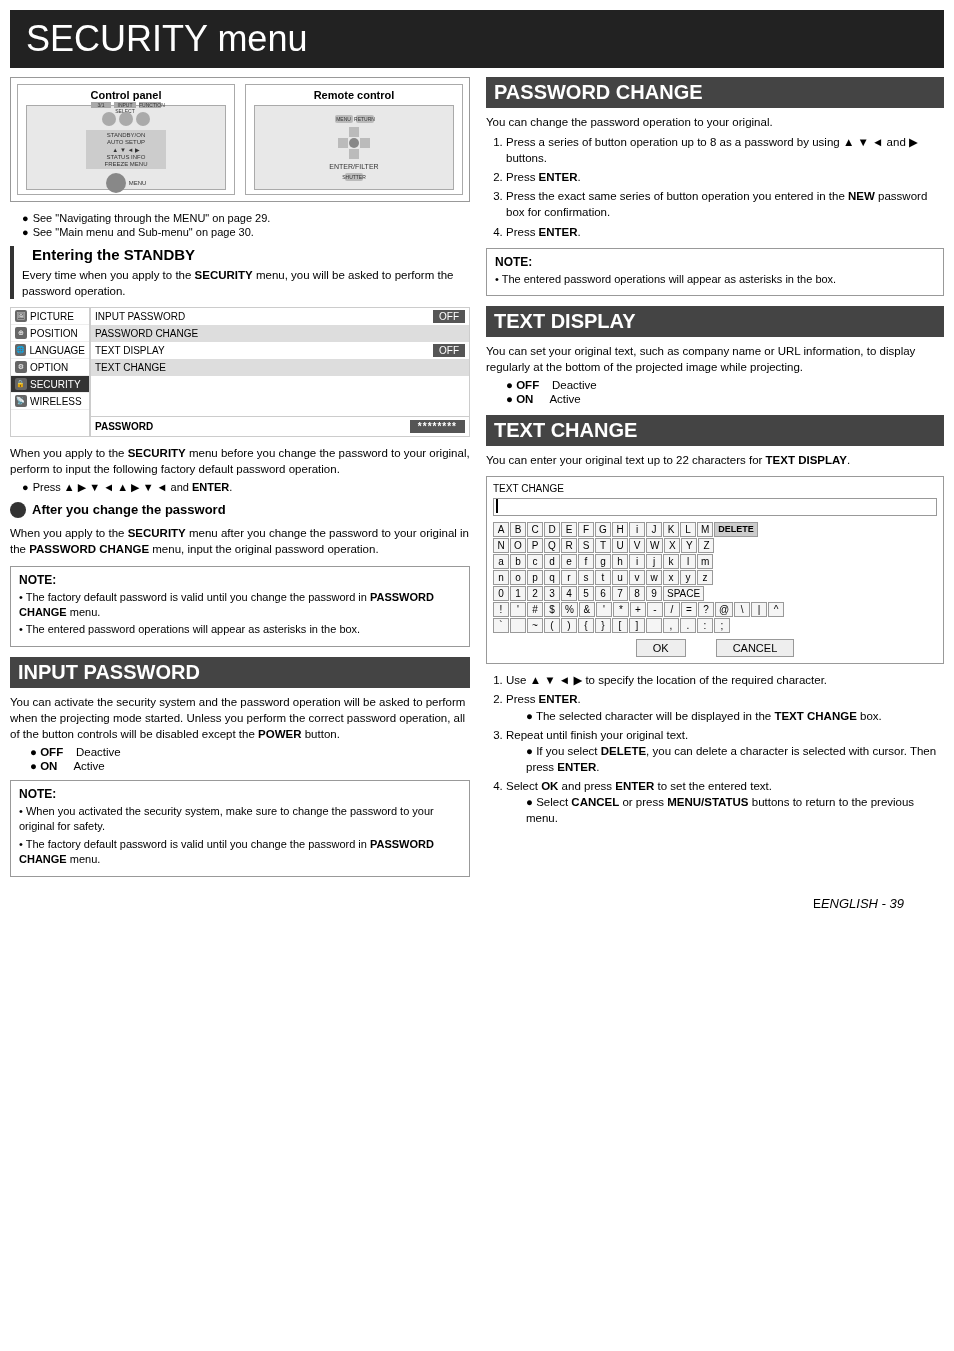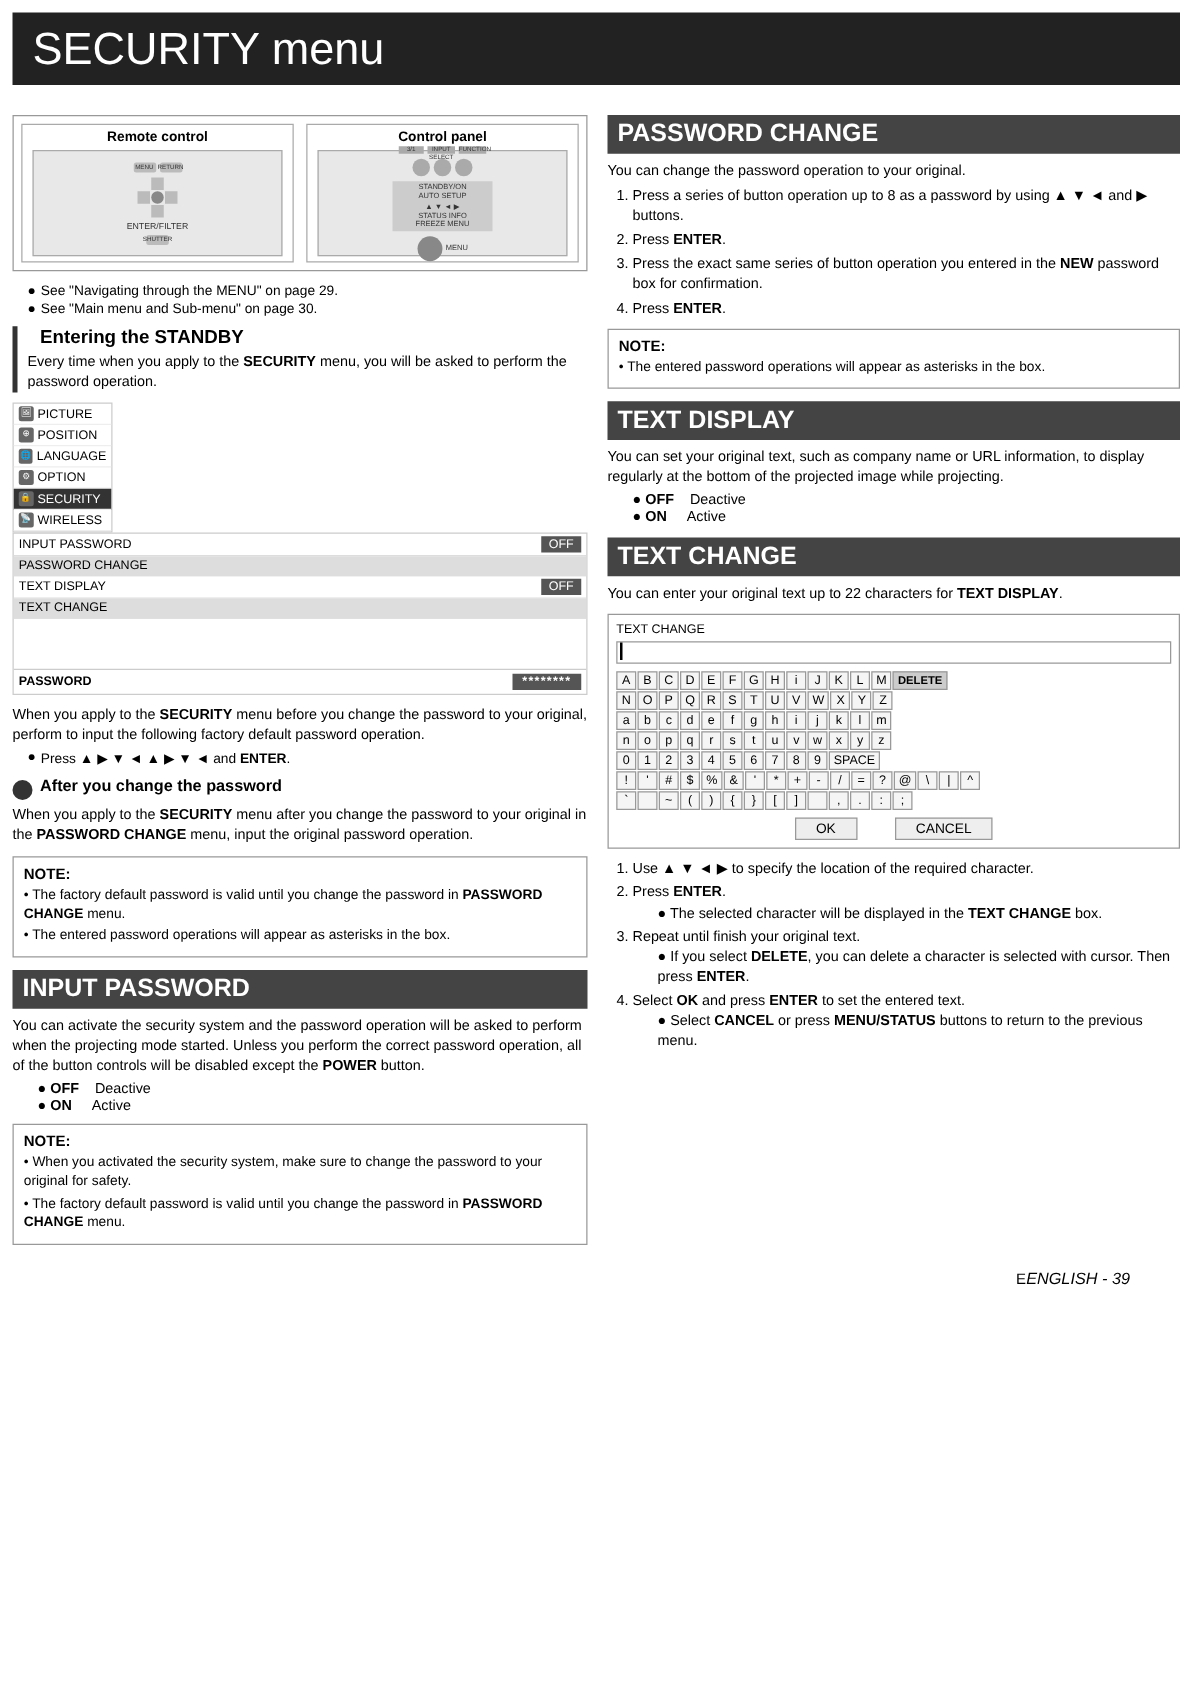--- a/index.html
+++ b/index.html
@@ -17,21 +17,21 @@
       min-height: 1351px;
       padding: 10px;
       position: relative;
     }
     .main-title {
       font-size: 36px;
       font-weight: bold;
       background: #222;
       color: #fff;
       padding: 8px 16px;
-      margin-bottom: 24px;
+      margin-bottom: 9px;
       display: block;
     }
     .main-title span {
       font-weight: normal;
     }
     .content-wrapper {
       display: flex;
       gap: 16px;
     }
     .left-col {
@@ -84,21 +84,20 @@
     p { font-size: 11.5px; margin-bottom: 4px; line-height: 1.4; }
     ol { margin-left: 20px; font-size: 11.5px; }
     ol li { margin-bottom: 3px; line-height: 1.4; }
     ul.bullet-list { margin-left: 20px; list-style: none; font-size: 11.5px; }
     ul.bullet-list li { margin-bottom: 2px; }
     ul.bullet-list li::before { content: "● "; }
     
     .menu-container {
       display: flex;
       margin-bottom: 8px;
-      flex-direction: column;
     }
     .menu-sidebar {
       display: flex;
       flex-direction: column;
       font-size: 10px;
       width: 80px;
       border: 1px solid #ccc;
       margin-right: 0;
     }
     .menu-sidebar-item {
@@ -296,20 +295,46 @@
 
   <div class="main-title">
     <span>SECURITY</span><span> menu</span>
   </div>
 
   <div class="content-wrapper">
 
     <div class="left-col">
 
       <div class="device-box">
+        <div class="device-section">
+          <div class="label">Control panel</div>
+          <div class="panel-drawing">
+            <div style="display:flex;gap:3px;margin-bottom:2px;">
+              <div style="background:#aaa;width:20px;height:6px;font-size:5px;text-align:center;">3/1</div>
+              <div style="background:#aaa;width:22px;height:6px;font-size:5px;text-align:center;">INPUT SELECT</div>
+              <div style="background:#aaa;width:22px;height:6px;font-size:5px;text-align:center;">FUNCTION</div>
+            </div>
+            <div style="display:flex;gap:3px;align-items:center;margin-bottom:2px;">
+              <div style="width:14px;height:14px;border-radius:50%;background:#aaa;"></div>
+              <div style="width:14px;height:14px;border-radius:50%;background:#aaa;"></div>
+              <div style="width:14px;height:14px;border-radius:50%;background:#aaa;"></div>
+            </div>
+            <div style="display:flex;flex-direction:column;gap:1px;font-size:6px;background:#ccc;padding:2px;width:80px;">
+              <div>STANDBY/ON</div>
+              <div>AUTO SETUP</div>
+              <div>▲ ▼ ◄ ▶</div>
+              <div>STATUS INFO</div>
+              <div>FREEZE MENU</div>
+            </div>
+            <div style="display:flex;gap:3px;margin-top:2px;align-items:center;">
+              <div style="width:20px;height:20px;border-radius:50%;background:#888;"></div>
+              <div style="font-size:6px;">MENU</div>
+            </div>
+          </div>
+        </div>
         <div class="device-section">
           <div class="label">Remote control</div>
           <div class="remote-drawing">
             <div class="remote-btn-row">
               <div class="remote-btn" style="font-size:5px;">MENU</div>
               <div class="remote-btn" style="font-size:5px;">RETURN</div>
             </div>
             <div style="display:flex;gap:4px;margin-top:2px;">
               <div class="remote-dpad">
                 <div></div>
@@ -322,46 +347,20 @@
                   <div class="d-btn" style="background:#bbb;"></div>
                   <div></div>
               </div>
             </div>
             <div style="font-size:7px;margin-top:2px;">ENTER/FILTER</div>
             <div class="remote-btn-row" style="margin-top:1px;">
               <div class="remote-btn" style="font-size:5px;">SHUTTER</div>
             </div>
           </div>
         </div>
-        <div class="device-section">
-          <div class="label">Control panel</div>
-          <div class="panel-drawing">
-            <div style="display:flex;gap:3px;margin-bottom:2px;">
-              <div style="background:#aaa;width:20px;height:6px;font-size:5px;text-align:center;">3/1</div>
-              <div style="background:#aaa;width:22px;height:6px;font-size:5px;text-align:center;">INPUT SELECT</div>
-              <div style="background:#aaa;width:22px;height:6px;font-size:5px;text-align:center;">FUNCTION</div>
-            </div>
-            <div style="display:flex;gap:3px;align-items:center;margin-bottom:2px;">
-              <div style="width:14px;height:14px;border-radius:50%;background:#aaa;"></div>
-              <div style="width:14px;height:14px;border-radius:50%;background:#aaa;"></div>
-              <div style="width:14px;height:14px;border-radius:50%;background:#aaa;"></div>
-            </div>
-            <div style="display:flex;flex-direction:column;gap:1px;font-size:6px;background:#ccc;padding:2px;width:80px;">
-              <div>STANDBY/ON</div>
-              <div>AUTO SETUP</div>
-              <div>▲ ▼ ◄ ▶</div>
-              <div>STATUS INFO</div>
-              <div>FREEZE MENU</div>
-            </div>
-            <div style="display:flex;gap:3px;margin-top:2px;align-items:center;">
-              <div style="width:20px;height:20px;border-radius:50%;background:#888;"></div>
-              <div style="font-size:6px;">MENU</div>
-            </div>
-          </div>
-        </div>
       </div>
 
       <div>
         <div class="bullet-item">
           <span>See "Navigating through the MENU" on page 29.</span>
         </div>
         <div class="bullet-item">
           <span>See "Main menu and Sub-menu" on page 30.</span>
         </div>
       </div>
@@ -424,21 +423,21 @@
       </div>
 
       <p>
         When you apply to the <strong>SECURITY</strong> menu before you change the password to your original, perform to input the following factory default password operation.
       </p>
       <div class="bullet-item">
         <span>Press ▲ ▶ ▼ ◄ ▲ ▶ ▼ ◄ and <strong>ENTER</strong>.</span>
       </div>
 
       <div style="margin:8px 0;">
-        <div style="display:flex;align-items:flex-end;gap:6px;margin-bottom:4px;">
+        <div style="display:flex;align-items:flex-start;gap:6px;margin-bottom:4px;">
           <div style="width:16px;height:16px;background:#333;border-radius:50%;flex-shrink:0;"></div>
           <span class="after-title">After you change the password</span>
         </div>
         <p>
           When you apply to the <strong>SECURITY</strong> menu after you change the password to your original in the <strong>PASSWORD CHANGE</strong> menu, input the original password operation.
         </p>
       </div>
 
       <div class="note-box">
         <div class="note-title">NOTE:</div>

